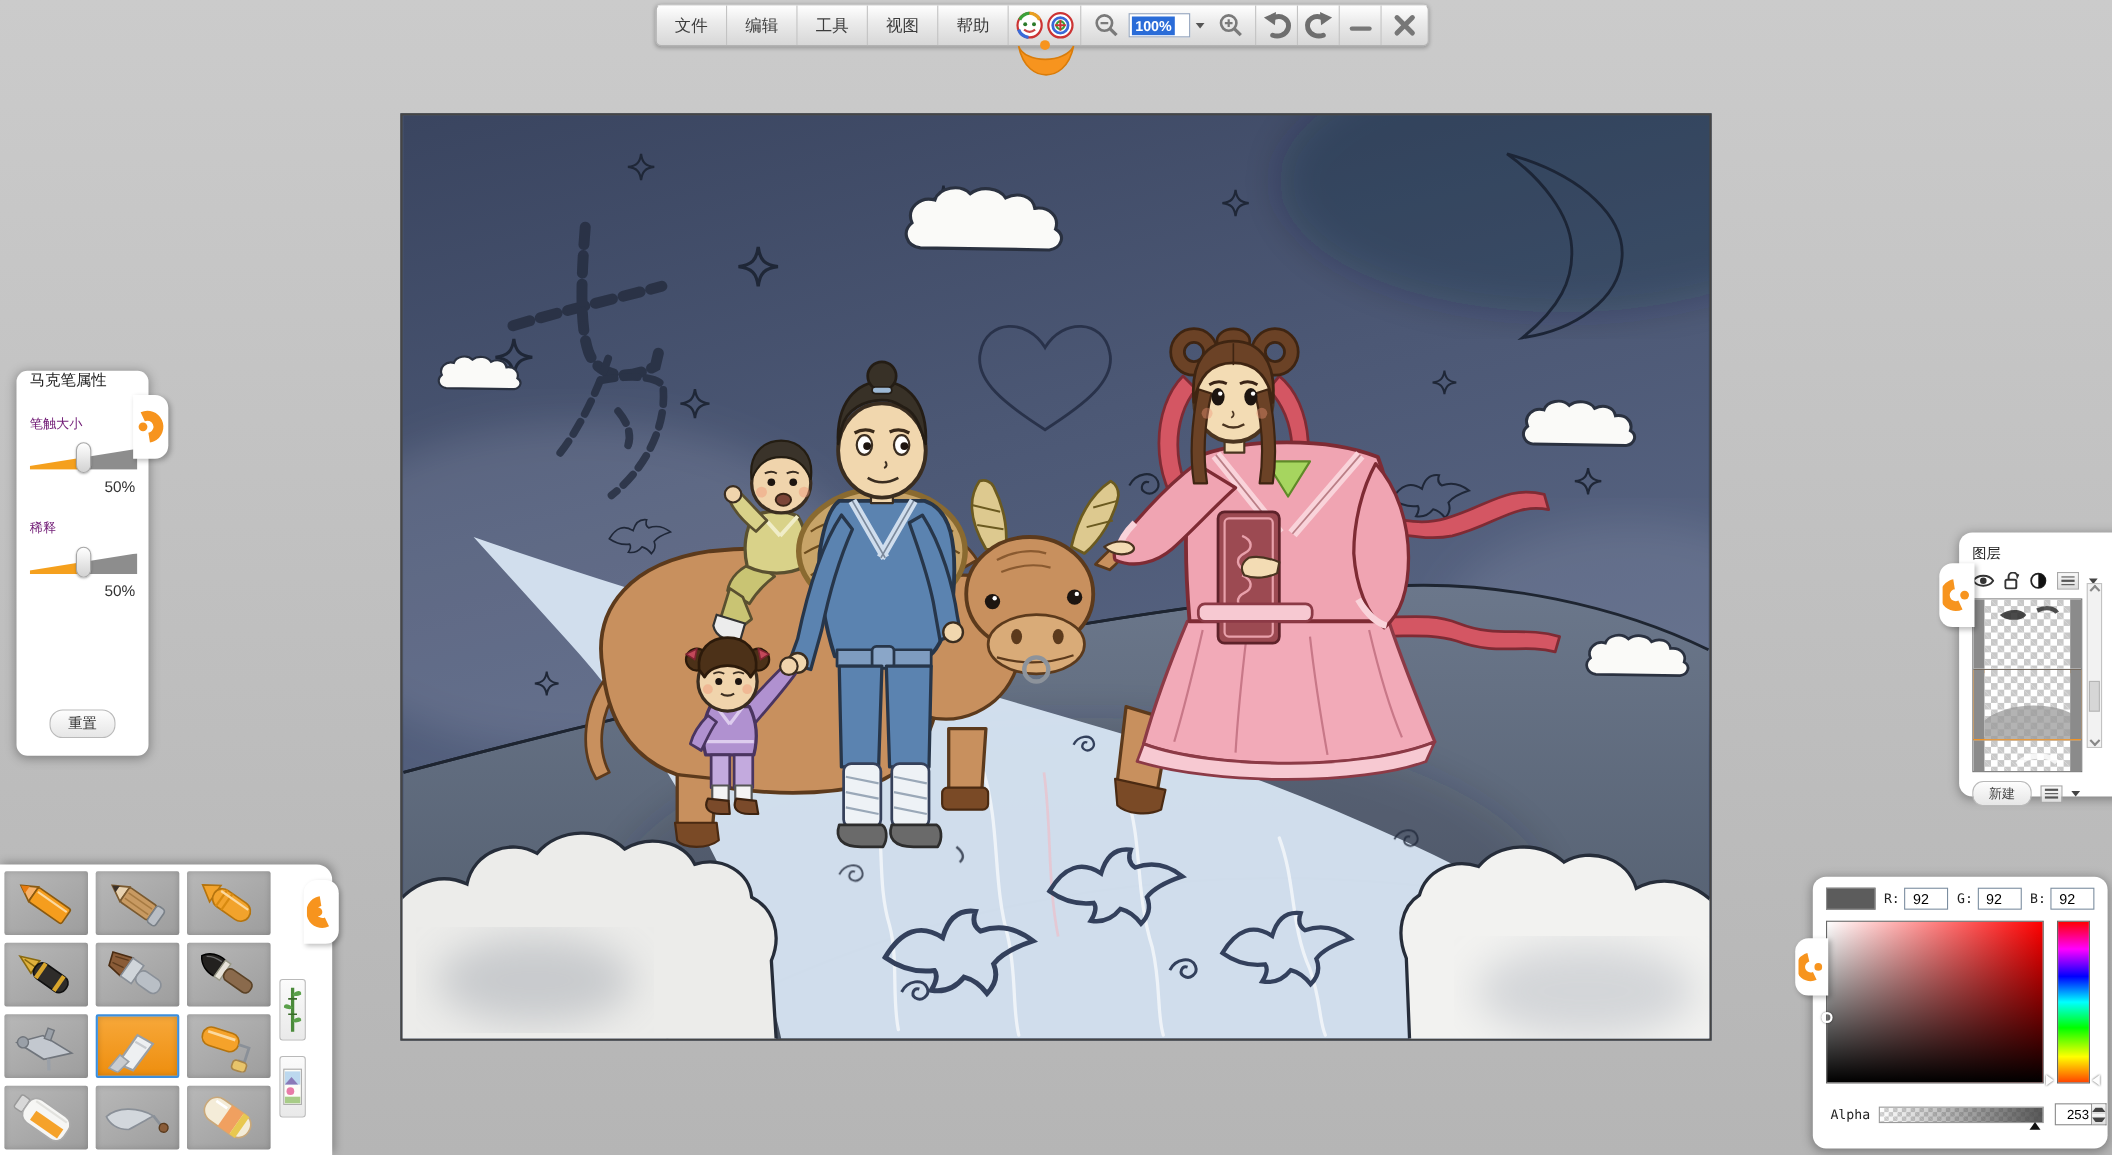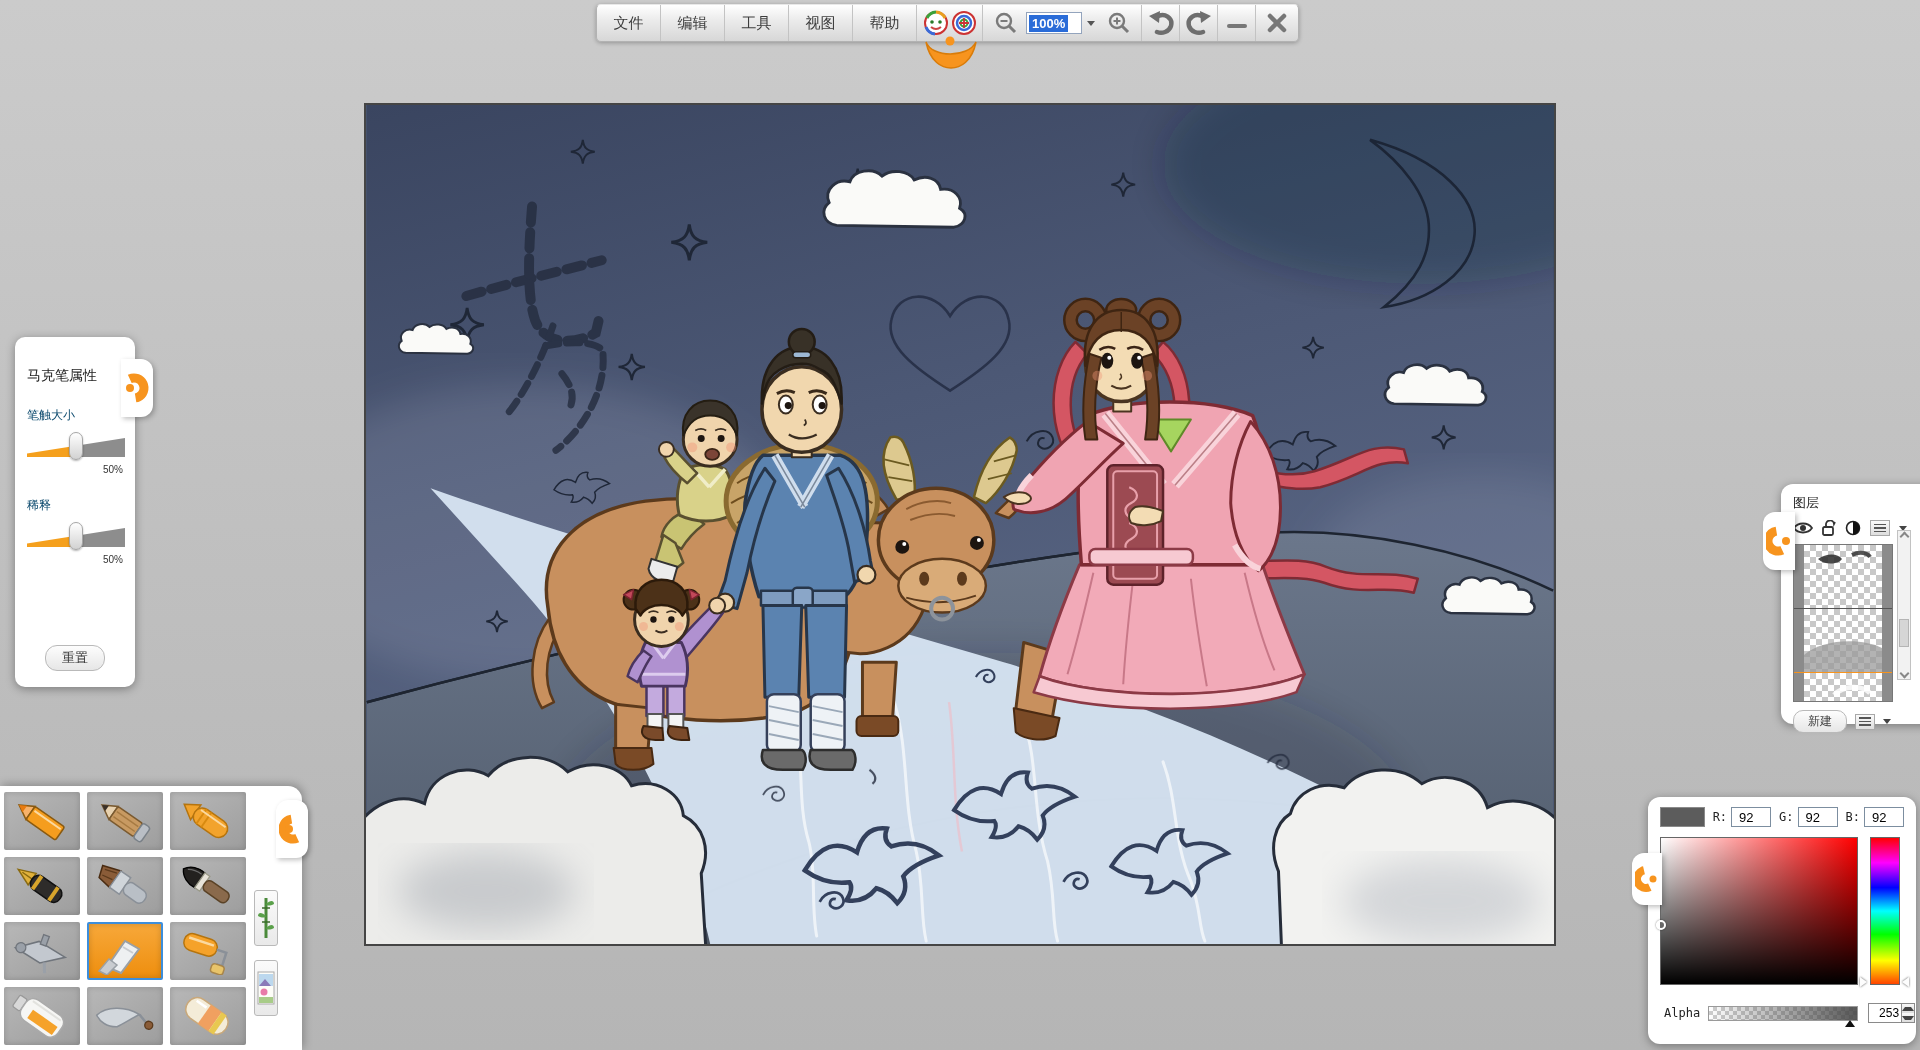--- a/index.html
+++ b/index.html
@@ -25,30 +25,30 @@
 
   
   .canvas-wrap { position:absolute; left:364px; top:103px; width:1192px; height:843px; border:2px solid #454545; background:#46536e; }
   .canvas-wrap svg { display:block; }
 
   
   .panel { position:absolute; background:#fff; border-radius:10px; box-shadow:0 2px 10px rgba(0,0,0,.35); }
   .handle-tab { position:absolute; background:#fff; box-shadow:2px 2px 5px rgba(0,0,0,.25); display:flex; align-items:center; justify-content:center; }
 
   
-  .marker-panel { left:15px; top:337px; width:120px; height:350px; padding:30px 12px; }
+  .marker-panel { left:15px; top:337px; width:120px; height:350px; padding:0 12px; }
   .marker-panel .p-title { font-size:14px; color:#222; }
-  .marker-panel .p-label { font-size:12px; color:#0c4a6e; margin-top:22px; }
+  .marker-panel .p-label { font-size:12px; color:#701a75; margin-top:22px; }
   .wedge-slider { position:relative; width:98px; height:28px; margin-top:8px; }
   .wedge { position:absolute; left:0; bottom:3px; width:98px; height:19px;
     clip-path:polygon(0 82%,100% 0,100% 100%,0 100%);
     background:linear-gradient(90deg,#f5a01d 0 52%,#8d8d8d 52%); }
   .wedge-handle { position:absolute; left:50%; top:0; transform:translateX(-50%); width:14px; height:28px; border-radius:7px;
     background:linear-gradient(180deg,#ffffff,#d2d2d2); border:1px solid #a6a6a6; box-shadow:0 1px 2px rgba(0,0,0,.3); }
-  .pct { font-size:10px; color:#333; text-align:right; margin-top:4px; }
+  .pct { font-size:14px; color:#333; text-align:right; margin-top:4px; }
   .reset-btn { position:absolute; bottom:16px; left:50%; transform:translateX(-50%); padding:3px 16px; font-size:13px; color:#333;
     border:1px solid #b9b9b9; border-radius:12px; background:linear-gradient(180deg,#fdfdfd,#e6e6e6); white-space:nowrap; }
 
   
   .tool-palette { position:absolute; left:0; top:786px; width:302px; height:264px; background:#fff; border-radius:0 14px 0 0;
     box-shadow:2px -2px 8px rgba(0,0,0,.25); display:flex; }
   .tool-grid { display:grid; grid-template-columns:repeat(3,76px); grid-auto-rows:58px; gap:7px; padding:6px 0 0 4px; }
   .tool-tile { background:linear-gradient(145deg,#b8b8b8,#9d9d9d); border-radius:2px; display:flex; align-items:center; justify-content:center;
     box-shadow:inset 0 0 6px rgba(0,0,0,.18); }
   .tool-tile.selected { background:linear-gradient(180deg,#f7a83a,#ee8e0e); border:2px solid #3d8edb; }

